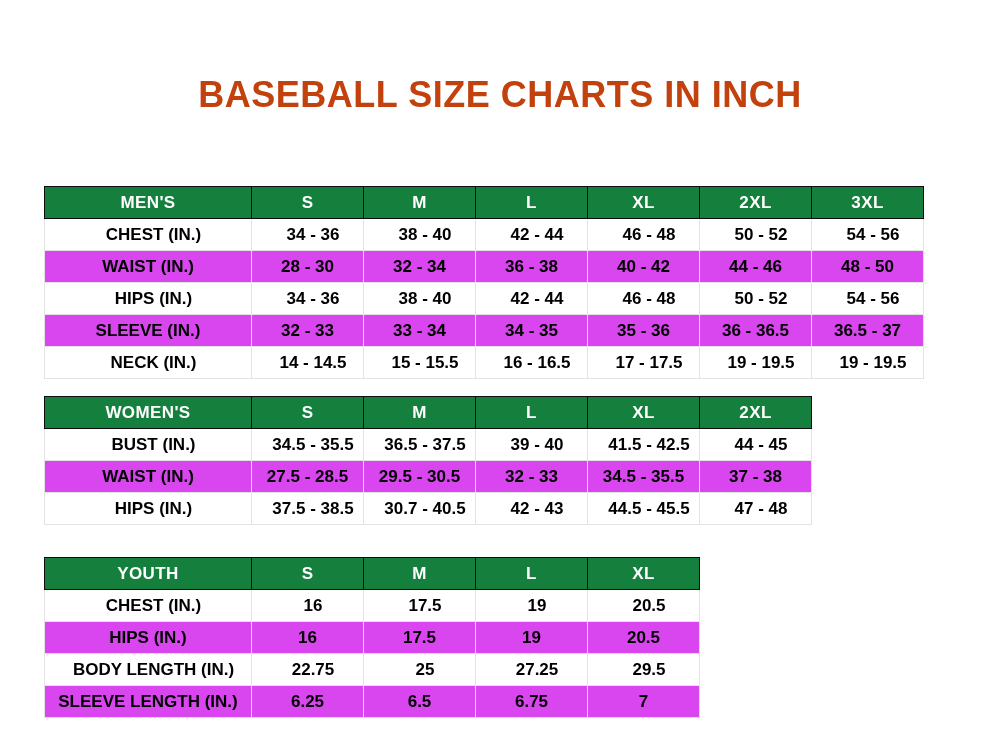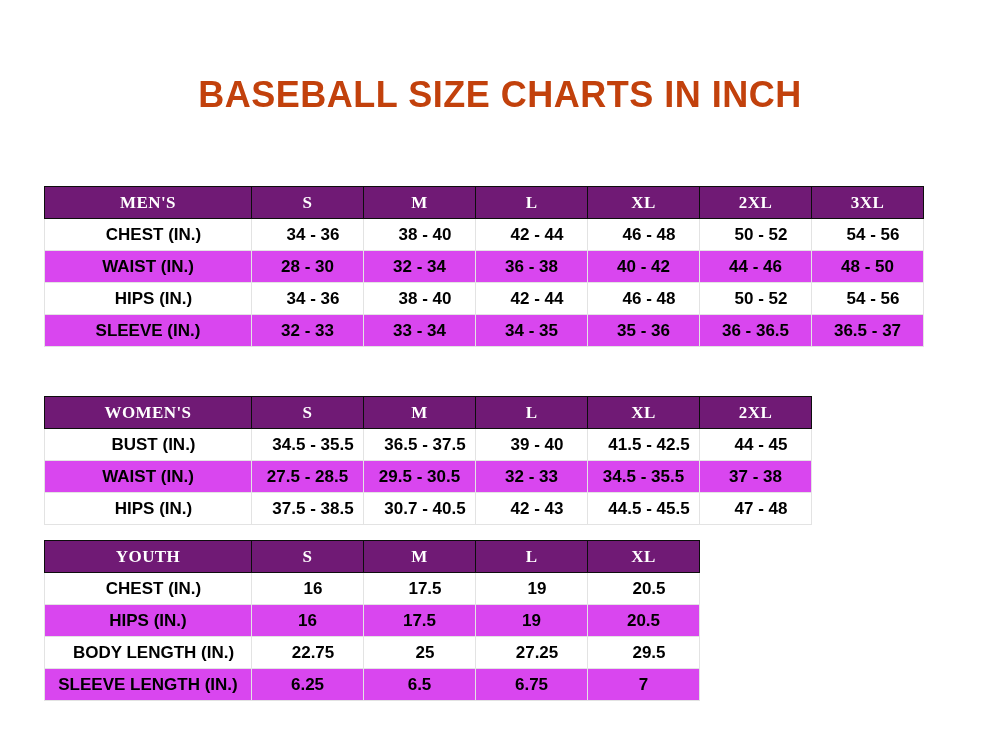--- a/index.html
+++ b/index.html
@@ -34,46 +34,45 @@
     color: #c2410c;
   }
 
   .chart-block {
     position: absolute;
     left: 44px;
   }
 
   #mens-block  { top: 186px; }
   #womens-block{ top: 396px; }
-  #youth-block { top: 540px; }
+  #youth-block { top: 557px; }
 
   table.size-table {
     border-collapse: collapse;
     table-layout: fixed;
     font-size: 17px;
   }
 
   table.size-table th,
   table.size-table td {
     border: 1px solid #e3e3e3;
     text-align: center;
     font-weight: bold;
     padding: 0;
     height: 31px;
     line-height: 31px;
     white-space: nowrap;
   }
 
   table.size-table thead th {
-    background: #701a75;
+    background: #15803d;
     color: #ffffff;
     border: 1px solid #0d0d0d;
     font-size: 17px;
     letter-spacing: 0.4px;
-    font-family: Liberation Serif, serif;
   }
 
   table.size-table thead th.row-label-head {
     text-align: center;
   }
 
   table.size-table tbody tr.odd td {
     background: #ffffff;
     padding-left: 11px;
   }
@@ -155,20 +154,29 @@
         </tr>
         <tr class="even">
           <td class="row-label">SLEEVE (IN.)</td>
           <td>32 - 33</td>
           <td>33 - 34</td>
           <td>34 - 35</td>
           <td>35 - 36</td>
           <td>36 - 36.5</td>
           <td>36.5 - 37</td>
         </tr>
+        <tr class="odd">
+          <td class="row-label">NECK (IN.)</td>
+          <td>14 - 14.5</td>
+          <td>15 - 15.5</td>
+          <td>16 - 16.5</td>
+          <td>17 - 17.5</td>
+          <td>19 - 19.5</td>
+          <td>19 - 19.5</td>
+        </tr>
       </tbody>
     </table>
   </div>
 
   <div class="chart-block" id="womens-block">
     <table class="size-table" id="womens-table">
       <colgroup>
         <col class="label">
           <col class="val">
           <col class="val">

